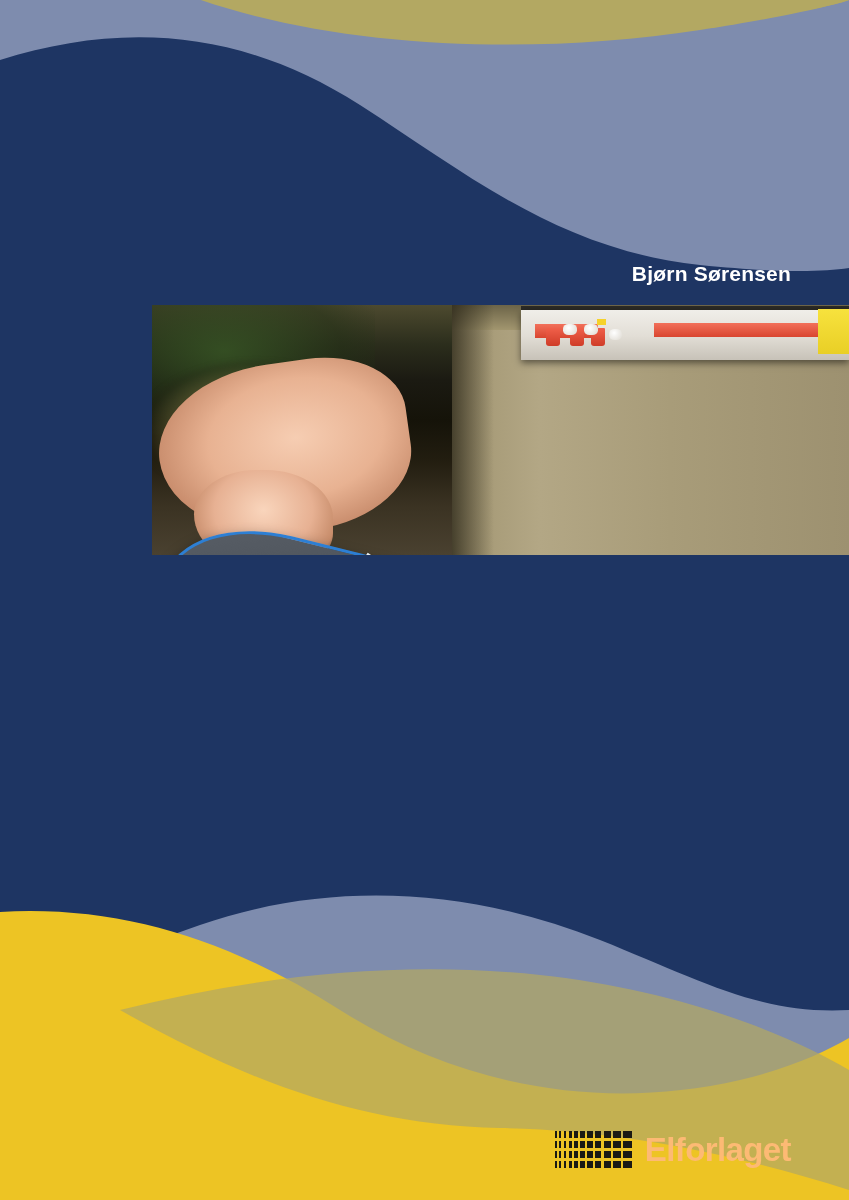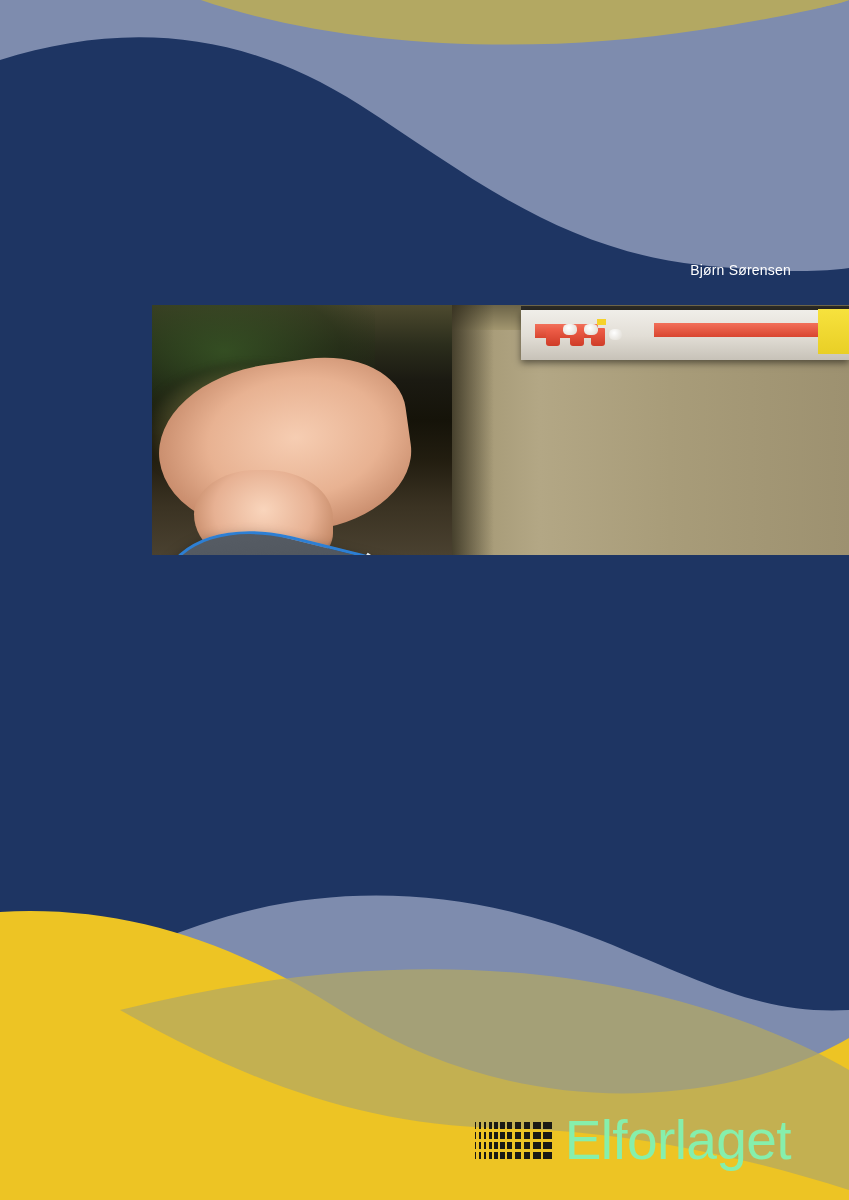--- a/index.html
+++ b/index.html
@@ -22,22 +22,22 @@
     left: 0; top: 0;
     width: 849px;
     height: 1200px;
   }
   
   .author {
     position: absolute;
     right: 58px;
     top: 262px;
     color: #ffffff;
-    font-size: 14px;
-    font-weight: 400;
+    font-size: 21px;
+    font-weight: 700;
     letter-spacing: 0.2px;
     font-family: "Liberation Sans", sans-serif;
     white-space: nowrap;
   }
   
   .photo {
     position: absolute;
     left: 152px;
     top: 305px;
     width: 697px;
@@ -167,23 +167,23 @@
     display: flex;
     align-items: flex-end;
     gap: 2.6px;
     height: 7px;
   }
   .logo-dot {
     background: #1a1a14;
     height: 7px;
   }
   .logo-word {
-    color: #86efac;
-    font-size: 55px;
-    font-weight: 400;
+    color: #fdba74;
+    font-size: 33px;
+    font-weight: 700;
     letter-spacing: -0.6px;
     font-family: "Liberation Sans", sans-serif;
     line-height: 1;
   }
 </style>
 </head>
 <body>
 
 <div id="cover">
 

